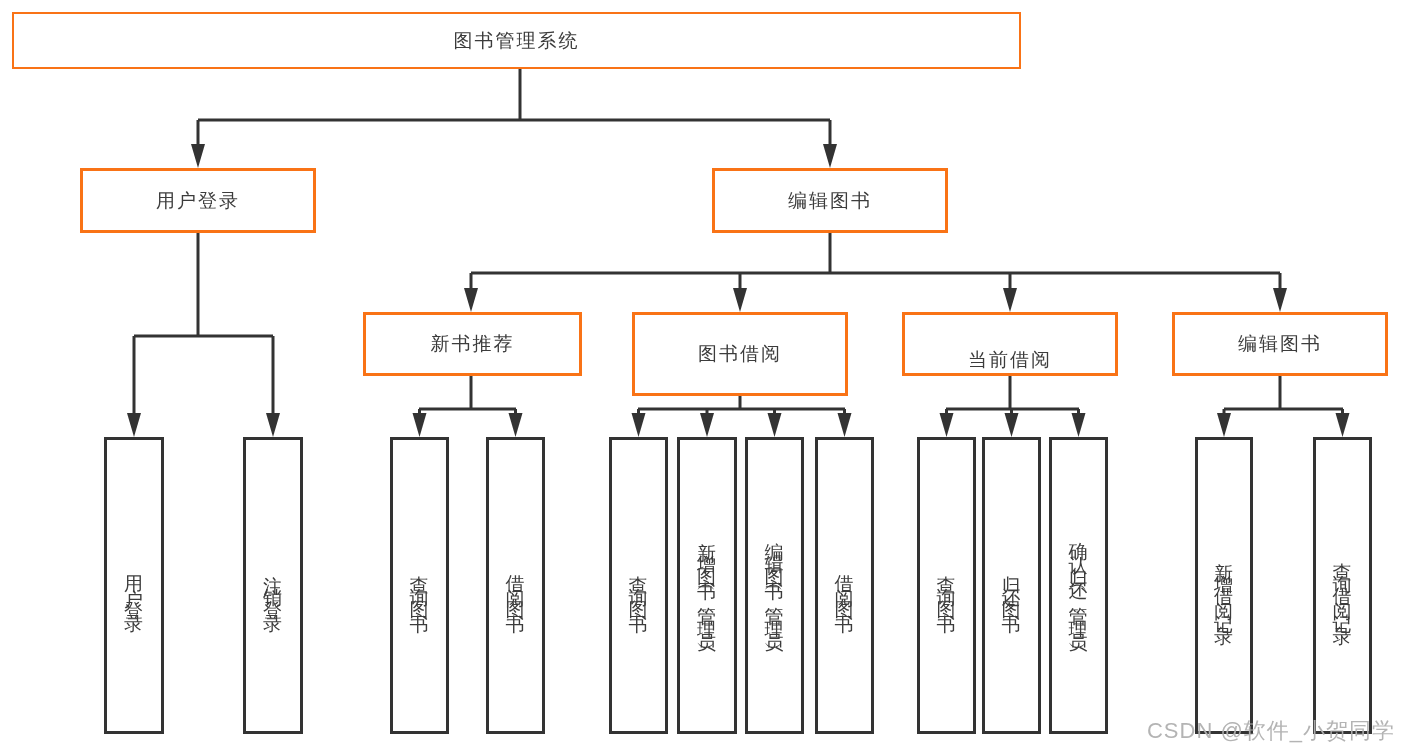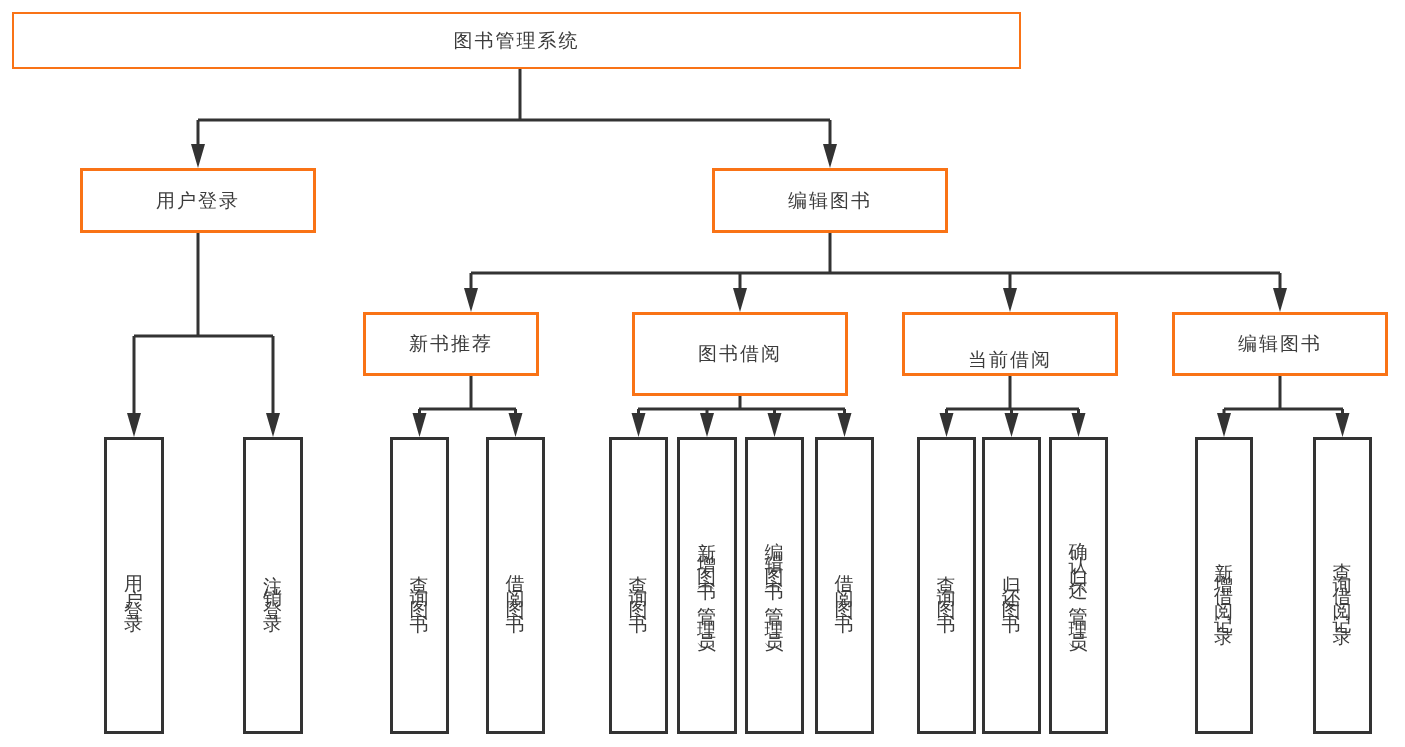--- a/index.html
+++ b/index.html
@@ -110,21 +110,21 @@
     <span class="lbl">图书管理系统</span>
   </div>
 
   <div class="hbox" style="left:80px; top:168px; width:236px; height:65px;">
     <span class="lbl">用户登录</span>
   </div>
   <div class="hbox" style="left:712px; top:168px; width:236px; height:65px;">
     <span class="lbl">编辑图书</span>
   </div>
 
-  <div class="hbox" style="left:363px; top:312px; width:176px; height:64px;">
+  <div class="hbox" style="left:363px; top:312px; width:219px; height:64px;">
     <span class="lbl">新书推荐</span>
   </div>
   <div class="hbox" style="left:632px; top:312px; width:216px; height:84px;">
     <span class="lbl">图书借阅</span>
   </div>
   <div class="hbox" style="left:902px; top:312px; width:216px; height:64px;align-items:flex-end;">
     <span class="lbl">当前借阅</span>
   </div>
   <div class="hbox" style="left:1172px; top:312px; width:216px; height:64px;">
     <span class="lbl">编辑图书</span>
@@ -167,14 +167,15 @@
     <span class="vlbl">确认归还（管理员）</span>
   </div>
 
   <div class="vbox" style="left:1195px; top:437px; width:58px; height:297px;">
     <span class="vlbl">新增借阅记录</span>
   </div>
   <div class="vbox" style="left:1313px; top:437px; width:59px; height:297px;">
     <span class="vlbl">查询借阅记录</span>
   </div>
 
+  <div id="watermark">CSDN @软件_小贺同学</div>
 
 </div>
 
 </body></html>

